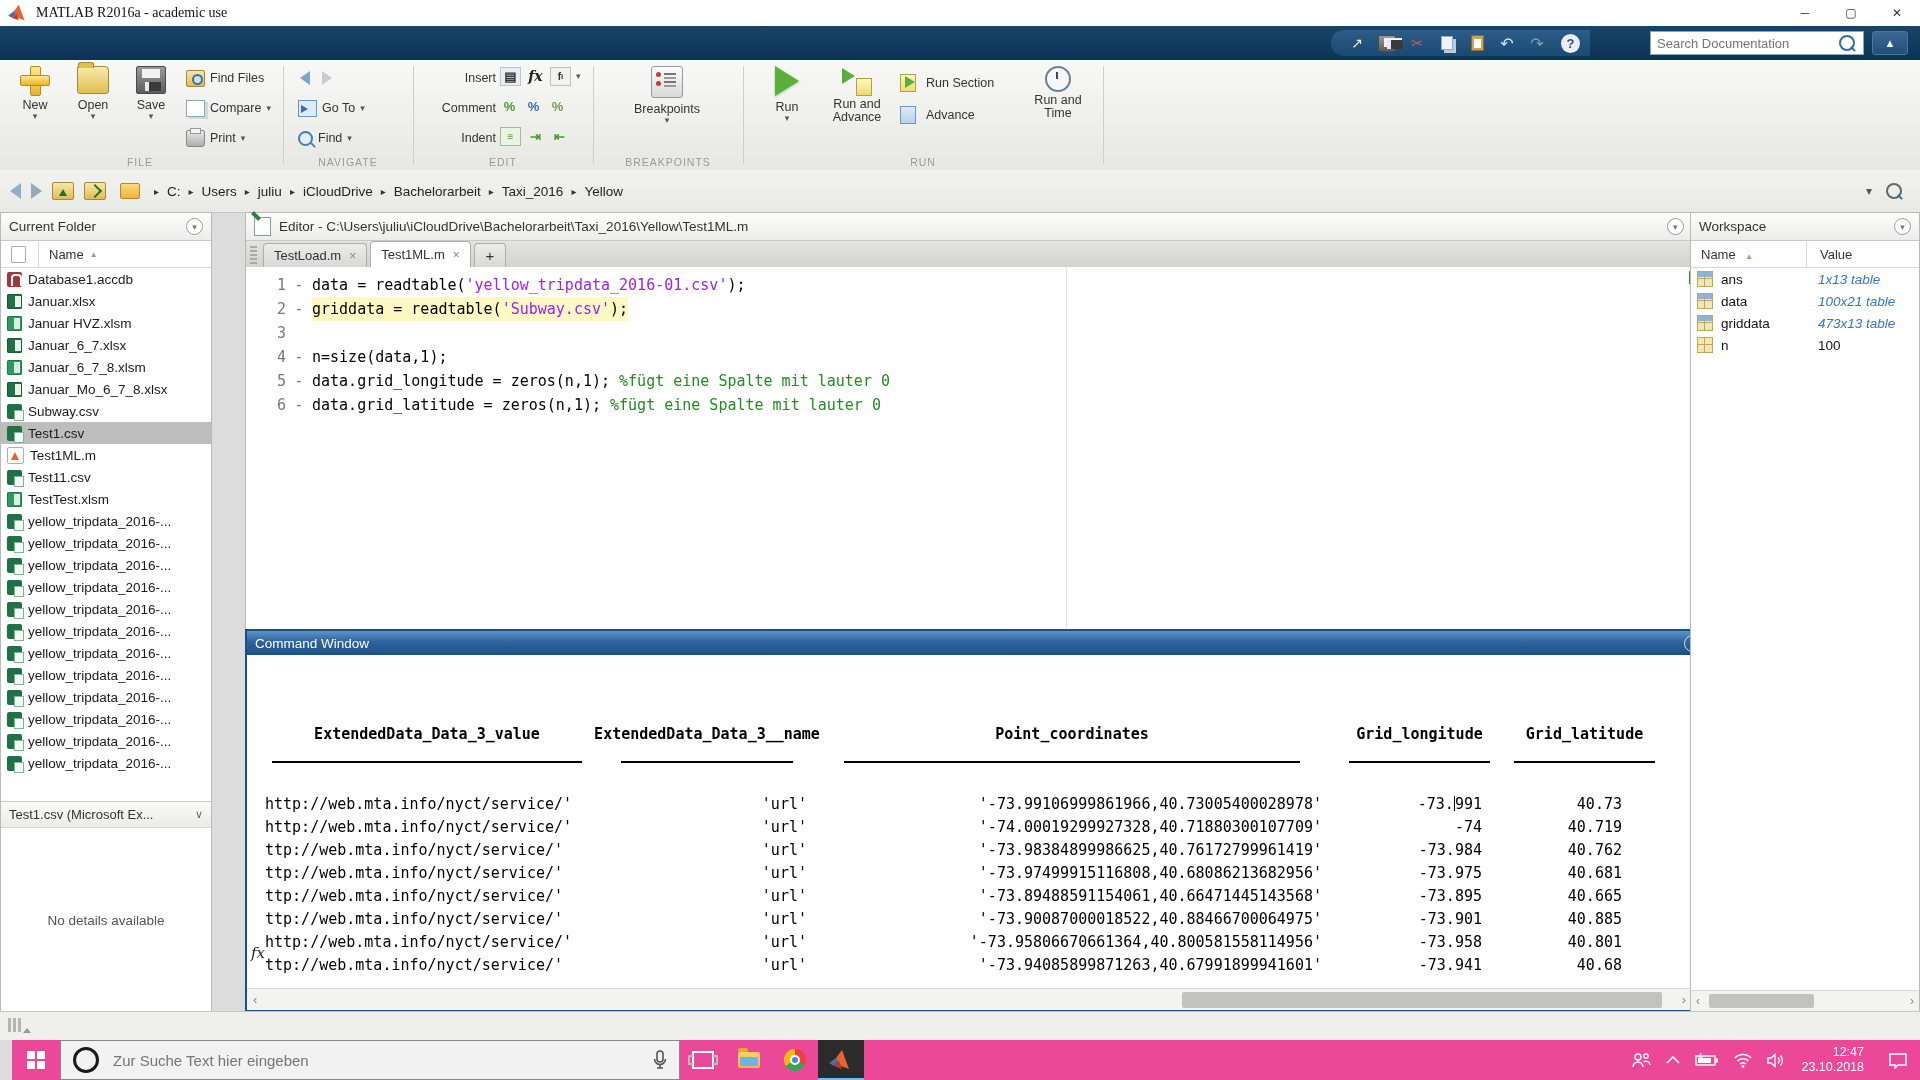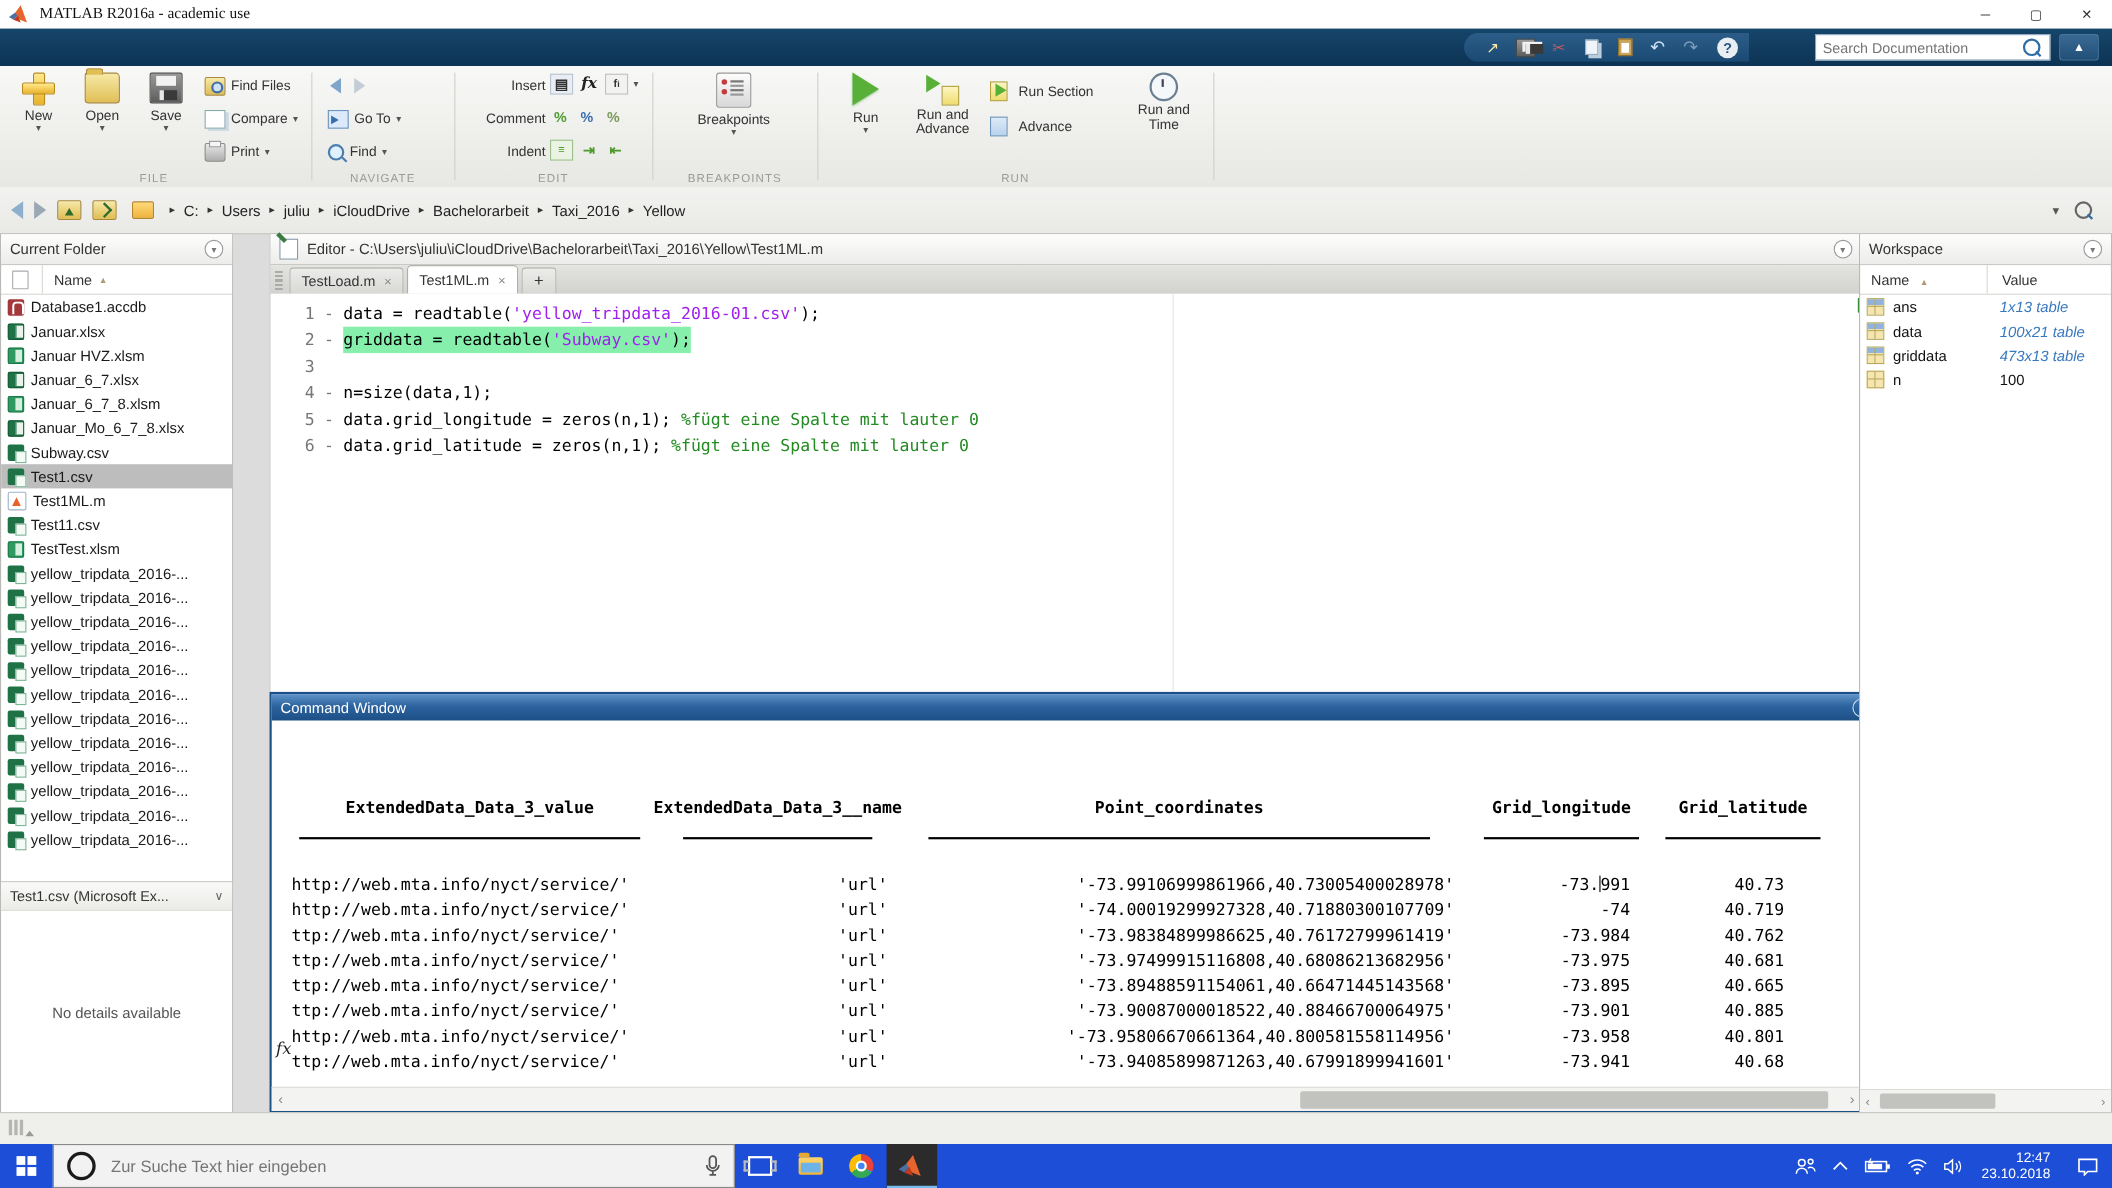--- a/index.html
+++ b/index.html
@@ -122,21 +122,21 @@
   .plustab{width:30px;height:23px;display:flex;align-items:center;justify-content:center;background:linear-gradient(#ececea,#d8d8d5);
            border:1px solid #adadaa;border-bottom:none;border-radius:4px 4px 0 0;font-size:15px;color:#333;}
   .codearea{position:absolute;left:0;right:0;background:#fff;font-family:"DejaVu Sans Mono",monospace;font-size:15px;}
   .ruler{position:absolute;top:0;bottom:0;left:820px;width:1px;background:#e4e4e4;}
   .analyzer{position:absolute;top:4px;right:8px;width:11px;height:11px;background:#58a758;border:1px solid #3c8a3c;}
   .codeline{height:24px;line-height:24px;display:flex;white-space:pre;}
   .lnum{width:40px;text-align:right;color:#777;flex:0 0 40px;}
   .ldash{width:26px;color:#777;text-align:center;flex:0 0 26px;}
   .lcontent{padding-left:0;}
   .tk-c{color:#000;} .tk-s{color:#a020f0;} .tk-m{color:#228b22;}
-  .hl{background:#86efac;}
+  .hl{background:#fef9c3;}
   
   .cmdwin{position:absolute;border:2px solid #1c4f86;background:#fff;}
   .cw-header{height:24px;background:linear-gradient(#5e94c8,#2d649f 45%,#1c4f86);display:flex;align-items:center;padding:0 8px;color:#fff;font-size:13.5px;}
   .cw-menu-circle{width:15px;height:15px;border-radius:50%;border:1px solid #cfe0f0;color:#fff;display:flex;align-items:center;justify-content:center;font-size:9px;margin-left:auto;}
   .cw-body{position:absolute;left:0;right:17px;top:26px;bottom:22px;overflow:hidden;font-family:"DejaVu Sans Mono",monospace;font-size:15px;color:#000;}
   .cw-headrow{position:absolute;top:68px;left:0;display:flex;font-weight:bold;}
   .cw-cell{flex:0 0 auto;}
   .c0{width:360px;} .c1{width:200px;} .c2{width:530px;} .c3{width:165px;} .c4{width:165px;}
   .hdrcell{display:flex;flex-direction:column;align-items:center;}
   .hdrline{height:2px;background:#000;width:86%;margin-top:18px;}
@@ -167,21 +167,21 @@
   .wsval{padding-left:12px;color:#111;}
   .wsval.tbl{color:#3778bf;font-style:italic;}
   .ws-hscroll{position:absolute;left:0;right:0;bottom:0;height:20px;background:#f3f3f1;border-top:1px solid #dcdcd9;display:flex;align-items:center;justify-content:space-between;color:#888;font-size:12px;padding:0 5px;}
   .ws-hthumb{position:absolute;left:18px;width:105px;top:3px;height:14px;background:#c2c2bf;border-radius:2px;}
   
   .statusbar{position:absolute;left:0;right:0;bottom:40px;height:28px;background:#efefec;border-top:1px solid #c6c6c3;}
   .sgrip{position:absolute;left:8px;top:6px;display:flex;gap:2px;}
   .sgrip i{width:3px;height:14px;background:#b5b5b2;}
   .sgrip .tri{width:0;height:0;border:4px solid transparent;border-bottom:5px solid #9a9a97;margin-top:6px;}
   
-  .taskbar{position:absolute;left:0;right:0;bottom:0;height:40px;background:#1d4ed8;display:flex;align-items:center;}
+  .taskbar{position:absolute;left:12px;right:0;bottom:0;height:40px;background:#ec4899;display:flex;align-items:center;}
   .start{width:48px;height:40px;display:flex;align-items:center;justify-content:center;}
   .winlogo{display:grid;grid-template-columns:8px 8px;grid-template-rows:8px 8px;gap:2px;}
   .winlogo i{background:#fff;}
   .tsearch{width:620px;height:40px;background:#f2f2f2;border:1px solid #888;box-sizing:border-box;display:flex;align-items:center;}
   .cortana{width:20px;height:20px;border-radius:50%;border:3px solid #1b1b1b;margin:0 12px 0 12px;}
   .tsearch input{flex:1;border:none;outline:none;background:transparent;font-size:15px;color:#4a4a4a;font-family:"Liberation Sans",sans-serif;}
   .micwrap{margin-right:12px;}
   .tbtn{width:46px;height:40px;display:flex;align-items:center;justify-content:center;}
   .tbtn.active{background:#2b2b2b;box-shadow:inset 0 -2px 0 #76b9ed;}
   .taskview{width:18px;height:14px;border:2px solid #fff;position:relative;}

